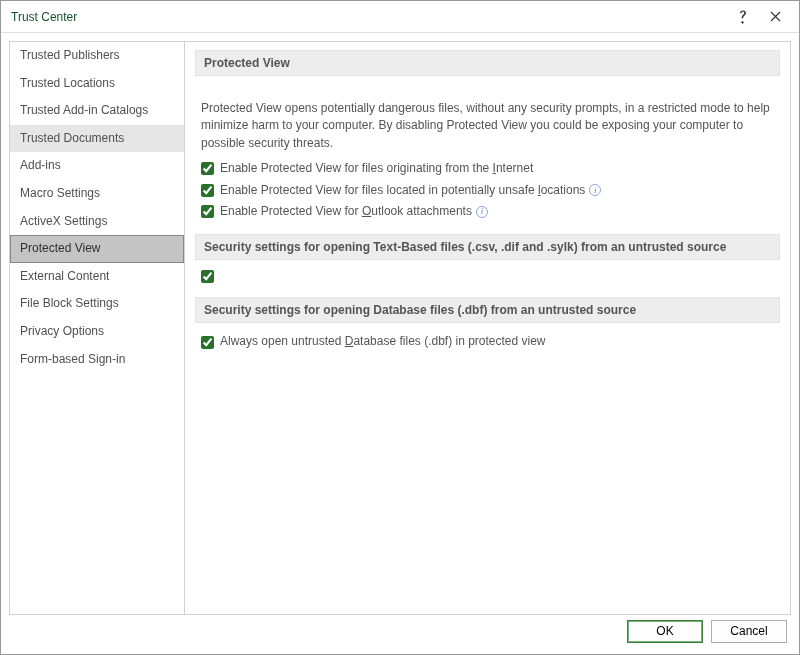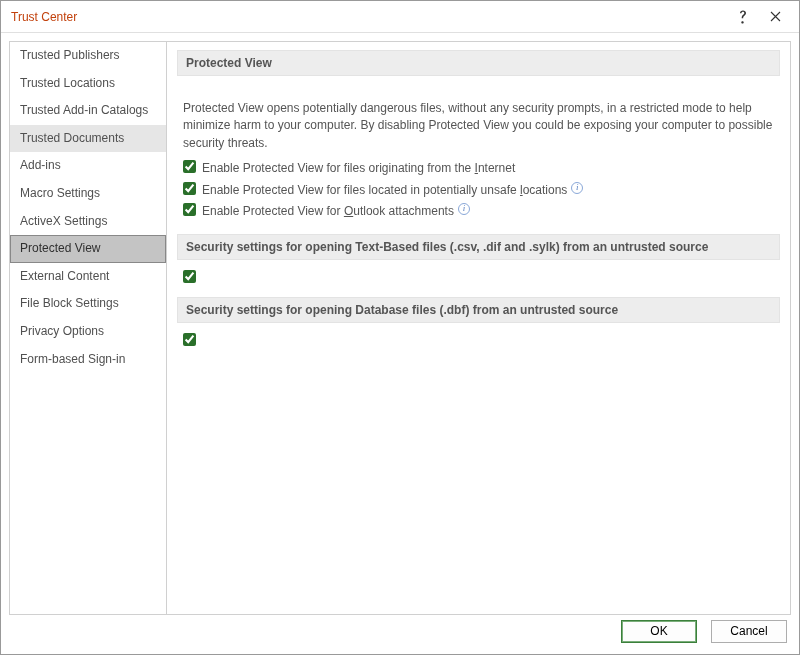--- a/index.html
+++ b/index.html
@@ -17,40 +17,40 @@
   .titlebar {
     height: 32px;
     display: flex;
     align-items: center;
     padding: 0 8px 0 10px;
     border-bottom: 1px solid #e0e0e0;
   }
   .titlebar .title {
     flex: 1;
     font-size: 12px;
-    color: #c2410c;
+    color: #14532d;
   }
   .titlebar .btn {
     width: 32px;
     height: 28px;
     display: flex;
     align-items: center;
     justify-content: center;
     font-size: 14px;
     color: #333;
     cursor: pointer;
   }
   .titlebar .btn svg { display:block; }
   .content {
     display: flex;
     height: 582px;
     padding: 8px 8px 0 8px;
   }
   .sidebar {
-    width: 158px;
+    width: 176px;
     border: 1px solid #d0d0d0;
     background: #fff;
     overflow: hidden;
   }
   .sidebar-item {
     padding: 6px 10px 6px 10px;
     font-size: 12px;
     color: #505050;
     cursor: pointer;
     line-height: 1.3;
@@ -86,20 +86,21 @@
     font-size: 12px;
     color: #555;
     line-height: 1.45;
   }
   .desc {
     margin-bottom: 6px;
     margin-top: 24px;
   }
   .check-row {
     display: flex;
+    align-items: center;
     padding: 2px 0;
   }
   .check-row input[type=checkbox] {
     margin: 0 6px 0 0;
     accent-color: #2a6f2a;
     width: 13px;
     height: 13px;
   }
   .info-icon {
     display: inline-flex;
@@ -115,21 +116,21 @@
     font-style: italic;
     font-family: Georgia, serif;
   }
   .u { text-decoration: underline; }
   .footer {
     height: 32px;
     display: flex;
     justify-content: flex-end;
     align-items: center;
     padding: 0 12px;
-    gap: 14px;
+    gap: 8px;
   }
   .footer button {
     min-width: 76px;
     height: 23px;
     font-family: inherit;
     font-size: 12px;
     background: #fdfdfd;
     border: 1px solid #adadad;
     cursor: pointer;
   }
@@ -199,20 +200,21 @@
     <div class="section-body">
       <label class="check-row">
         <input type="checkbox" checked="" style="">
       </label>
     </div>
 
     <div class="section-header">Security settings for opening Database files (.dbf) from an untrusted source</div>
     <div class="section-body">
       <label class="check-row">
         <input type="checkbox" checked="" style="">
+        <span><span>Always open untrusted </span><span class="u">D</span><span>atabase files (.dbf) in protected view</span></span>
       </label>
     </div>
 
   </div>
 </div>
 
 <div class="footer">
   <button class="primary">OK</button>
   <button>Cancel</button>
 </div>

